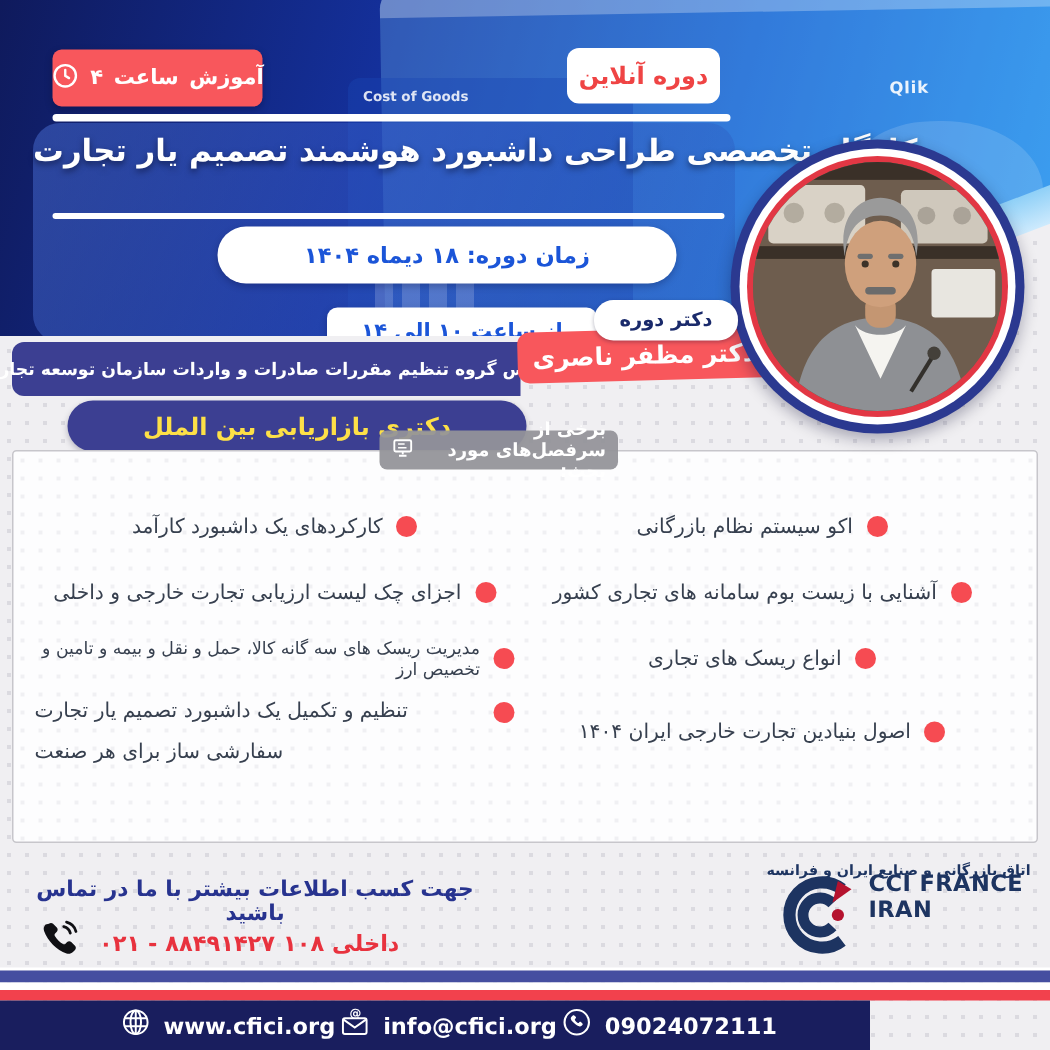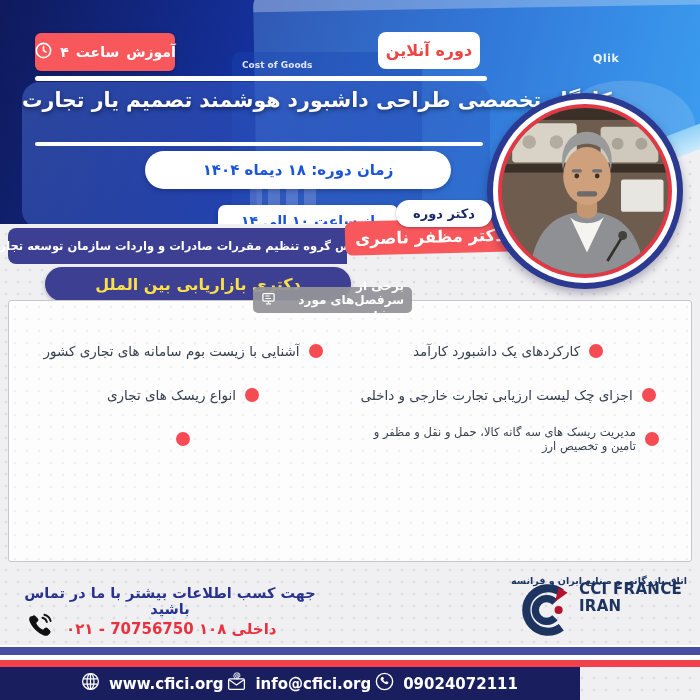--- a/index.html
+++ b/index.html
@@ -244,51 +244,60 @@
           <rect x="3" y="4" width="18" height="12" rx="1.5" fill="none" stroke="#fff" stroke-width="2"></rect>
           <path d="M7 8h7M7 12h9" stroke="#fff" stroke-width="1.6"></path>
           <path d="M12 16v3M8 20.5h8" stroke="#fff" stroke-width="2"></path>
         </svg></span>
   </div>
 
   <div class="topics-box">
     <div class="topics-grid">
       <div class="topic">
           <span class="dot"></span>
+          <span class="txt">اکو سیستم نظام بازرگانی</span>
+        </div>
+      <div class="topic">
+          <span class="dot"></span>
           <span class="txt">کارکردهای یک داشبورد کارآمد</span>
         </div>
       <div class="topic">
           <span class="dot"></span>
           <span class="txt">آشنایی با زیست بوم سامانه های تجاری کشور</span>
         </div>
       <div class="topic">
           <span class="dot"></span>
           <span class="txt">اجزای چک لیست ارزیابی تجارت خارجی و داخلی</span>
         </div>
       <div class="topic">
           <span class="dot"></span>
           <span class="txt">انواع ریسک های تجاری</span>
         </div>
       <div class="topic small">
           <span class="dot"></span>
-          <span class="txt">مدیریت ریسک های سه گانه کالا، حمل و نقل و مظفر و تامین و تخصیص ارز</span>
-        </div>
-      <div class="topic">
-          <span class="dot"></span>
+          <span class="txt">مدیریت ریسک های سه گانه کالا، حمل و نقل و بیمه و تامین و تخصیص ارز</span>
+        </div>
+      <div class="topic">
+          <span class="dot"></span>
+          <span class="txt">اصول بنیادین تجارت خارجی ایران ۱۴۰۴</span>
+        </div>
+      <div class="topic wrap">
+          <span class="dot"></span>
+          <span class="txt">تنظیم و تکمیل یک داشبورد تصمیم یار تجارت سفارشی ساز برای هر صنعت</span>
         </div>
     </div>
   </div>
 
   <div class="contact-cta">جهت کسب اطلاعات بیشتر با ما در تماس باشید</div>
   <div class="contact-phone">
     <span><svg width="30" height="30" viewBox="0 0 24 24">
           <path fill="#101014" d="M6.9 3.1c.6-.6 1.6-.6 2.2 0l2 2c.6.6.6 1.6 0 2.2l-.9.9c-.35.35-.4.9-.15 1.35.95 1.7 2.6 3.35 4.3 4.3.45.25 1 .2 1.35-.15l.9-.9c.6-.6 1.6-.6 2.2 0l2 2c.6.6.6 1.6 0 2.2l-1.1 1.1c-.9.9-2.2 1.2-3.4.8-2.7-1-5.2-2.6-7.3-4.7-2.1-2.1-3.7-4.6-4.7-7.3-.4-1.2-.1-2.5.8-3.4z"></path>
           <path d="M14.8 4.6c1.7.4 3.1 1.8 3.5 3.5M16.3 2.2c2.5.6 4.4 2.5 5 5" stroke="#101014" stroke-width="1.5" fill="none" stroke-linecap="round"></path>
         </svg></span>
-    <span class="num">داخلی ۱۰۸   70756750 - ۰۲۱</span>
+    <span class="num">داخلی ۱۰۸   ۸۸۴۹۱۴۲۷ - ۰۲۱</span>
   </div>
 
   <div class="org-fa">اتاق بازرگانی و صنایع ایران و فرانسه</div>
   <div class="org-logo-row">
     <span>
       <svg width="58" height="58" viewBox="0 0 64 64">
         <path d="M 50 13 A 24 24 0 1 0 50 51" fill="none" stroke="#1d3461" stroke-width="9"></path>
         <path d="M 43 23.5 A 12.5 12.5 0 1 0 43 40.5" fill="none" stroke="#1d3461" stroke-width="8"></path>
         <path d="M 47 7 L 57 13 L 43 23 Z" fill="#b5122e"></path>
         <circle cx="47" cy="32" r="4.5" fill="#b5122e"></circle>

